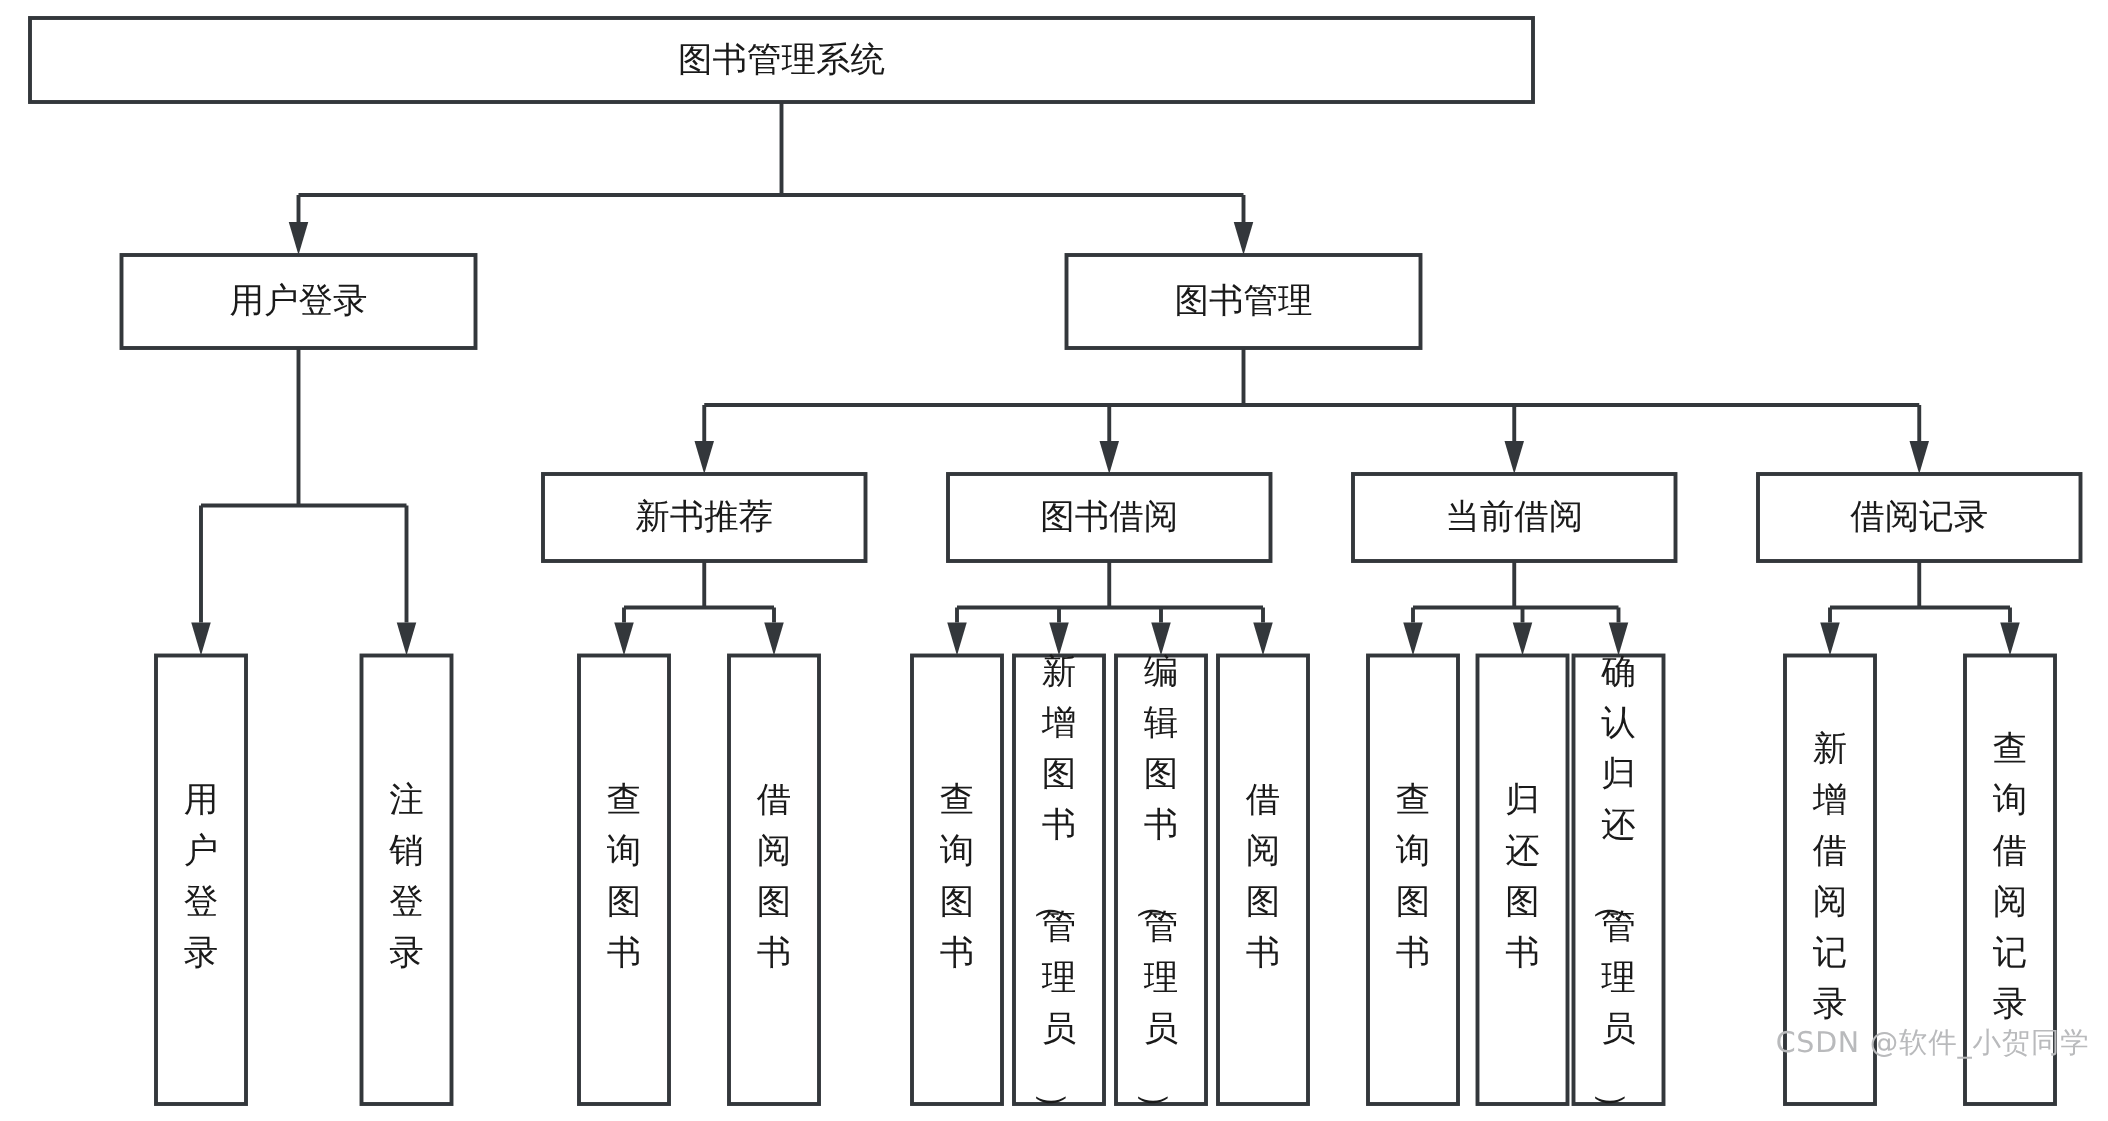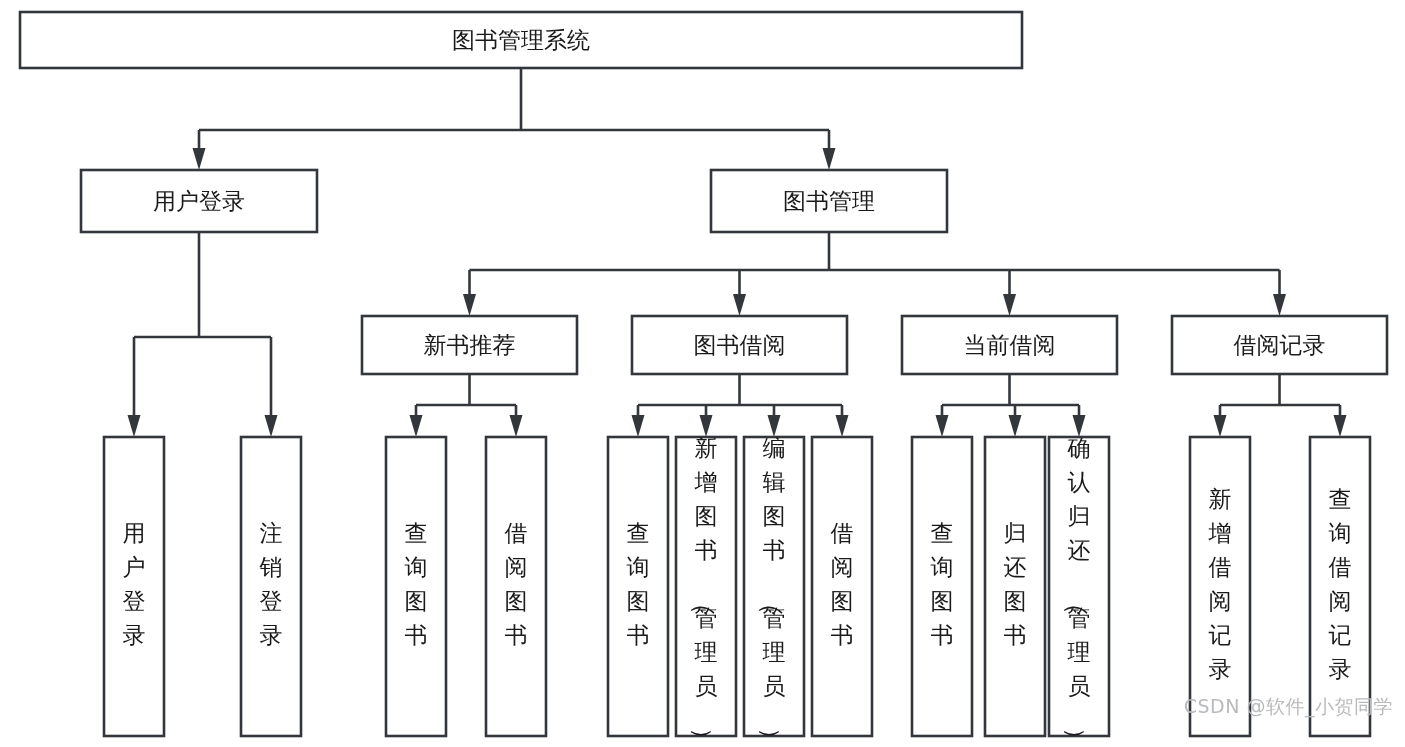--- a/index.html
+++ b/index.html
@@ -53,21 +53,21 @@
   }
   .node-label-v {
     fill: #1a1a1a;
     font-family: "DejaVu Sans", "Liberation Sans", sans-serif;
     font-size: 23px;
     text-anchor: middle;
   }
   .watermark {
     position: absolute;
     right: 12px;
-    bottom: 6px;
+    bottom: 18px;
     color: #b9babc;
     font-size: 19px;
     font-family: "DejaVu Sans", "Liberation Sans", sans-serif;
     letter-spacing: 0.5px;
     white-space: nowrap;
     pointer-events: none;
     user-select: none;
   }
 </style>
 </head>

